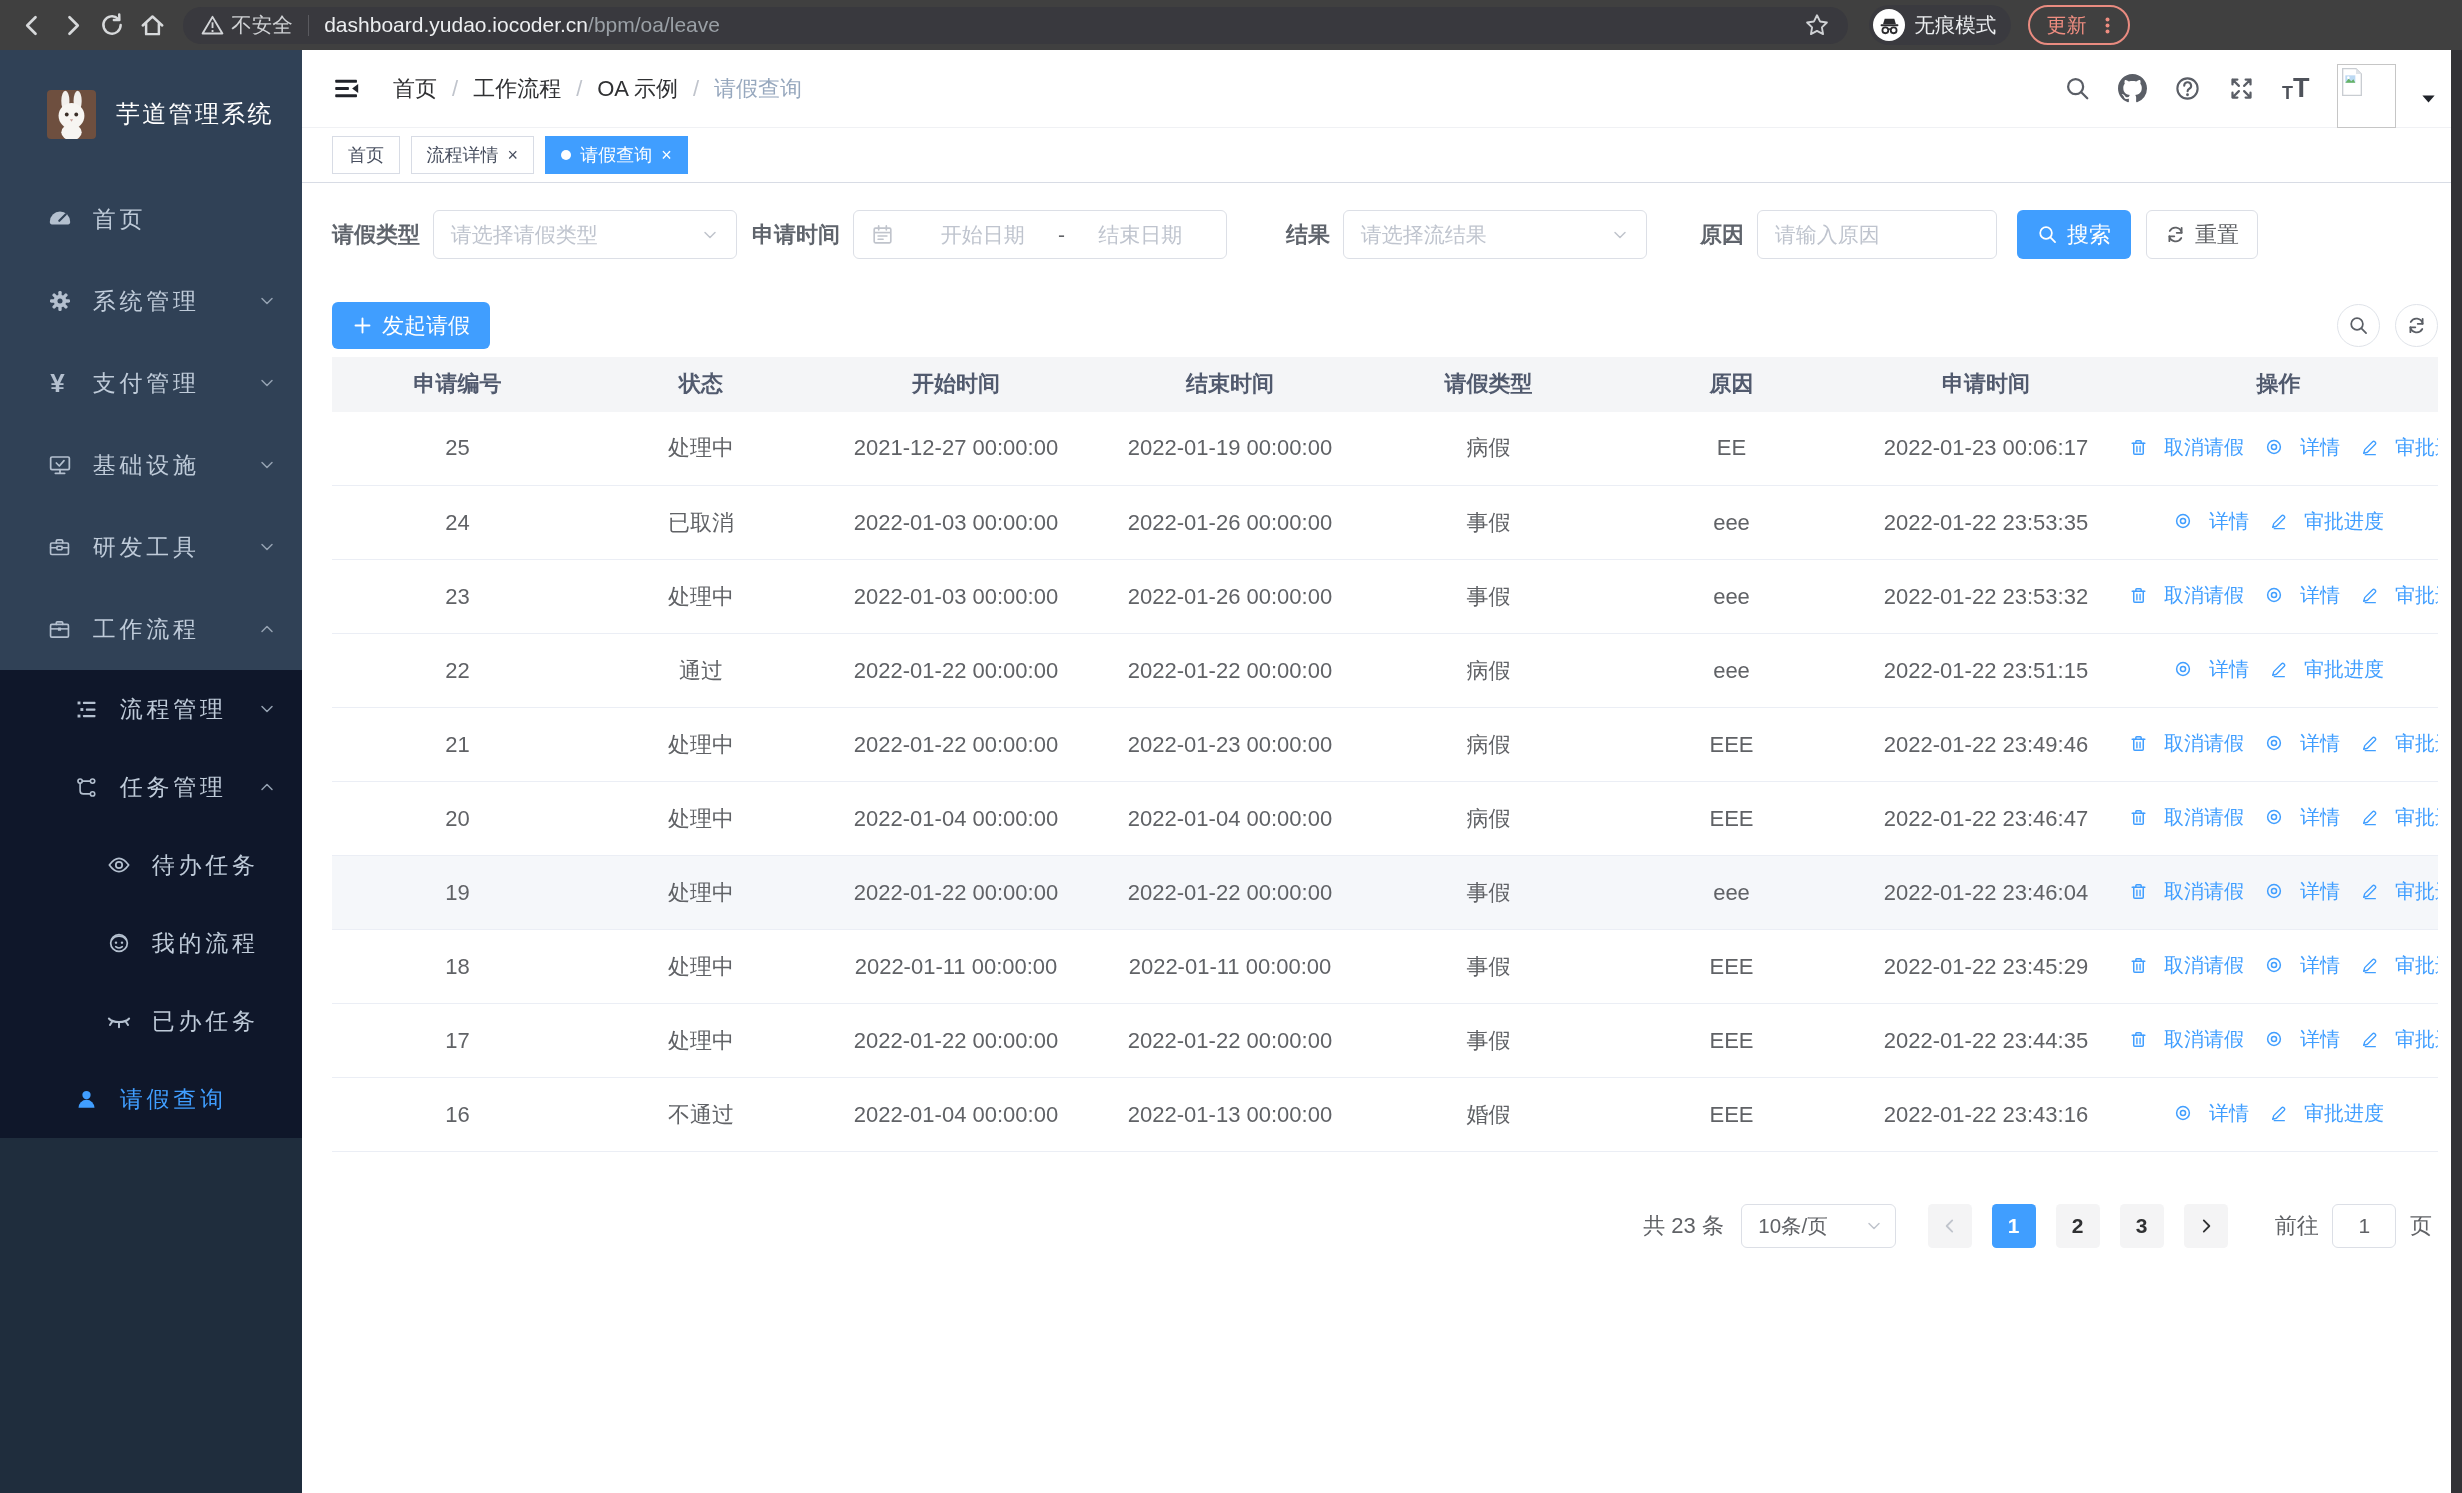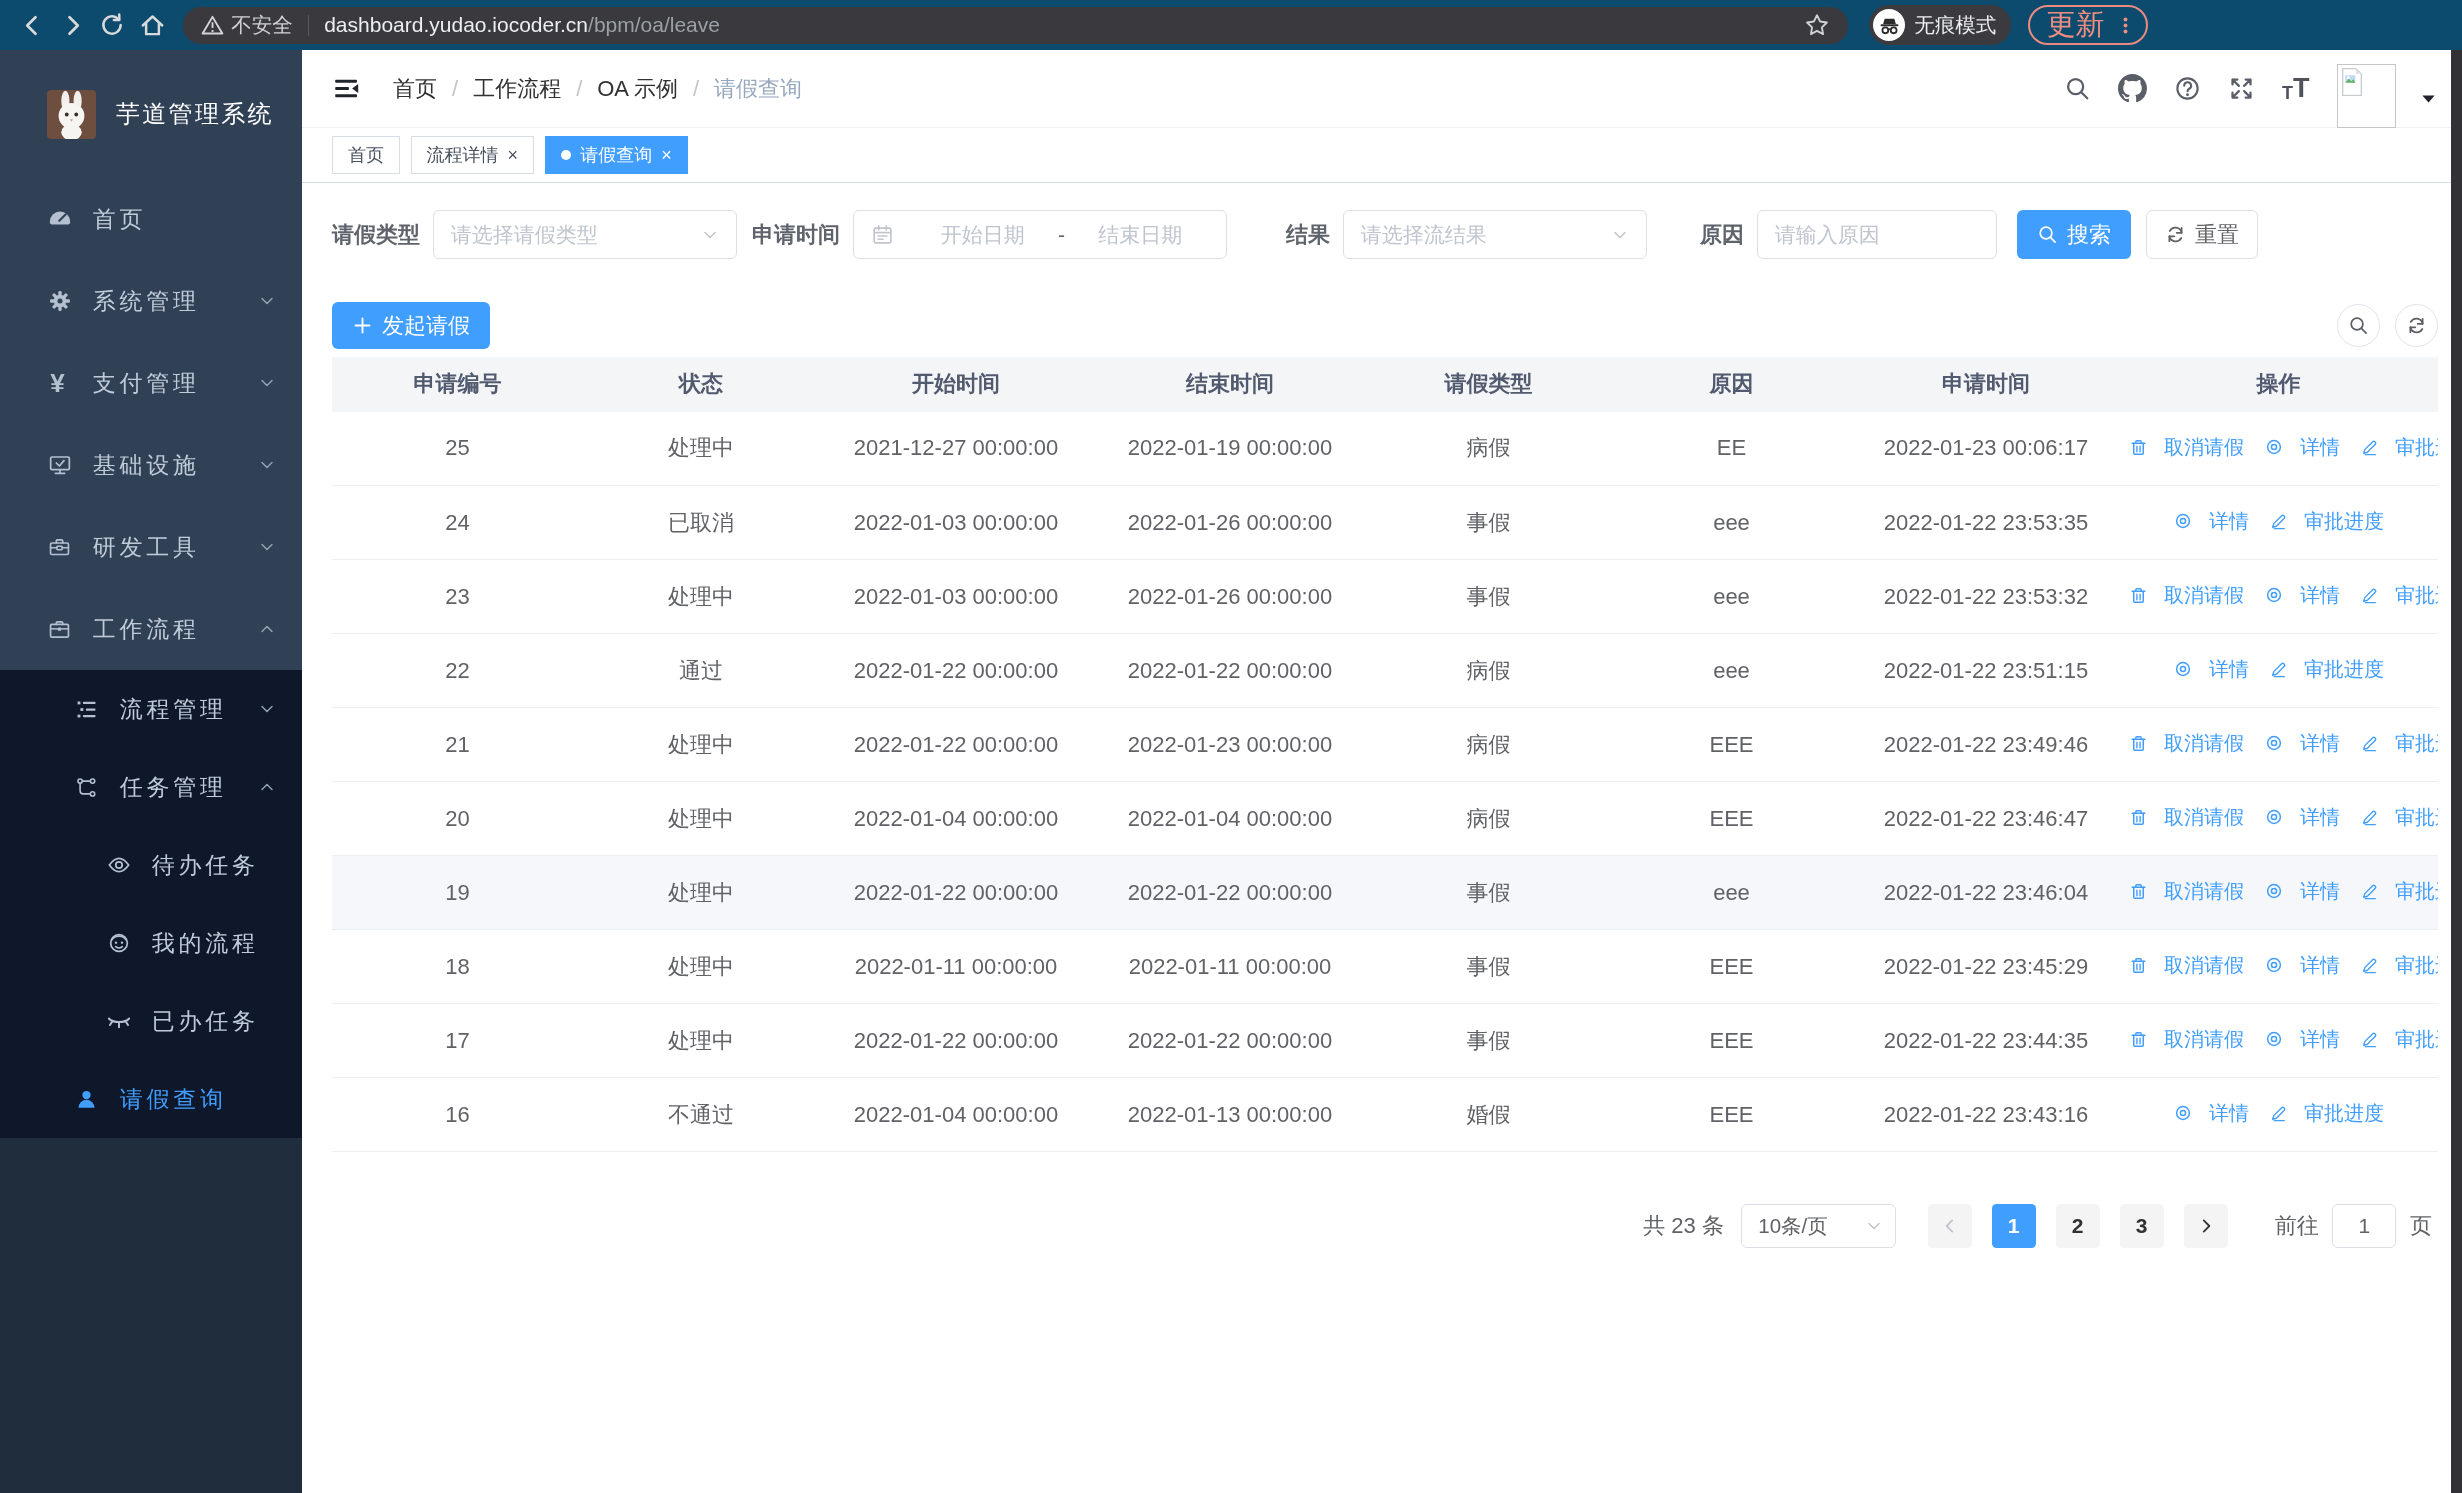--- a/index.html
+++ b/index.html
@@ -1,36 +1,36 @@
 <!DOCTYPE html>
 <html style="font-size:12px"><head>
 <meta charset="utf-8">
 <style>
   * { margin:0; padding:0; box-sizing:border-box; }
   html,body { width:2462px; height:1494px; overflow:hidden; background:#fff;
     font-family:"Liberation Sans","DejaVu Sans",sans-serif; }
 
   
-  .chrome { height:50px; background:#0c4a6e; display:flex; align-items:center; padding:0 12px; }
+  .chrome { height:50px; background:#404040; display:flex; align-items:center; padding:0 12px; }
   .chrome-btn { width:40px; height:40px; display:flex; align-items:center; justify-content:center;
     color:#d7d9db; flex:0 0 auto; }
   .url-pill { width:1665px; height:37px; background:#39393e; border-radius:18px; margin-left:10.6px;
     display:flex; align-items:center; padding:0 18px; color:#d3d5d8; }
   .sec-label { font-size:20.5px; margin-left:7.6px; color:#cfd1d4; }
   .url-divider { width:1.5px; height:21px; background:#5a5a5f; margin:0 15px; }
   .url-host { font-size:21px; color:#eceef0; }
   .url-path { font-size:21px; color:#9aa0a6; }
   .url-star { margin-left:auto; color:#cfd1d4; }
   .incog-pill { height:40px; background:#3a3a3f; border-radius:20px; display:flex; align-items:center;
     gap:9px; padding:0 15px 0 4.6px; margin-left:21px; }
   .incog-circle { width:32px; height:32px; border-radius:50%; background:#fff; color:#2b2b2e;
     display:flex; align-items:center; justify-content:center; }
   .incog-label { color:#eceef0; font-size:20.5px; }
   .update-pill { height:40px; border:2.3px solid #e98b80; border-radius:21px; color:#ef8d80;
-    display:flex; align-items:center; gap:9px; padding:0 9px 0 16.7px; margin-left:16.7px; font-size:29px; }
+    display:flex; align-items:center; gap:9px; padding:0 9px 0 16.7px; margin-left:16.7px; font-size:20px; }
 
   
   .app { display:flex; height:1443px; }
   .sidebar { width:302px; background:#1f2d3d; display:flex; flex-direction:column; flex:0 0 auto; }
   .logo-row { height:128px; background:#304156; display:flex; align-items:center; padding-left:47px; gap:20px; }
   .logo-title { color:#fff; font-size:24px; font-weight:normal; letter-spacing:2.3px; }
   .menu-item { display:flex; align-items:center; color:#bfcbd9; font-size:23px; letter-spacing:3.8px; cursor:pointer; }
   .menu-item.za { height:82px; background:#304156; padding-left:43px; }
   .menu-item.zb { height:78px; background:#0f172a; }
   .menu-item.lvl2 { padding-left:70px; }

